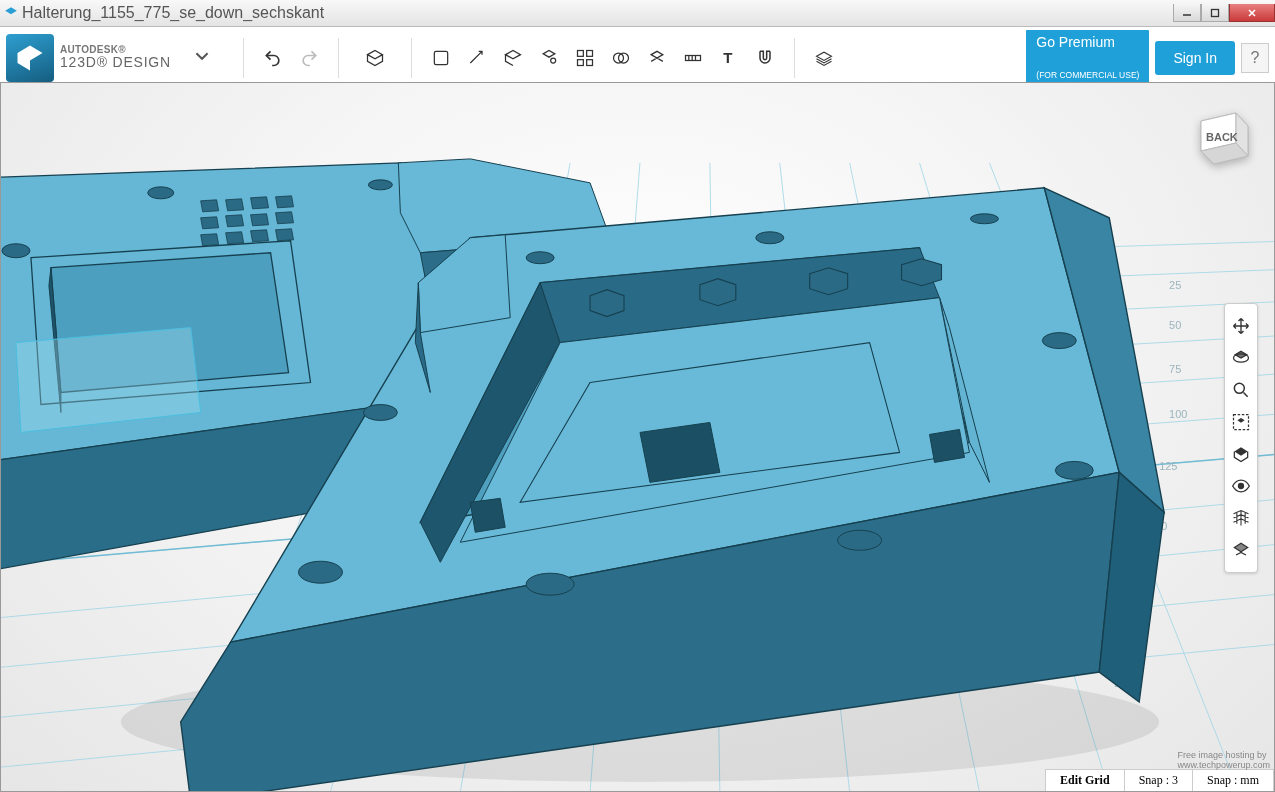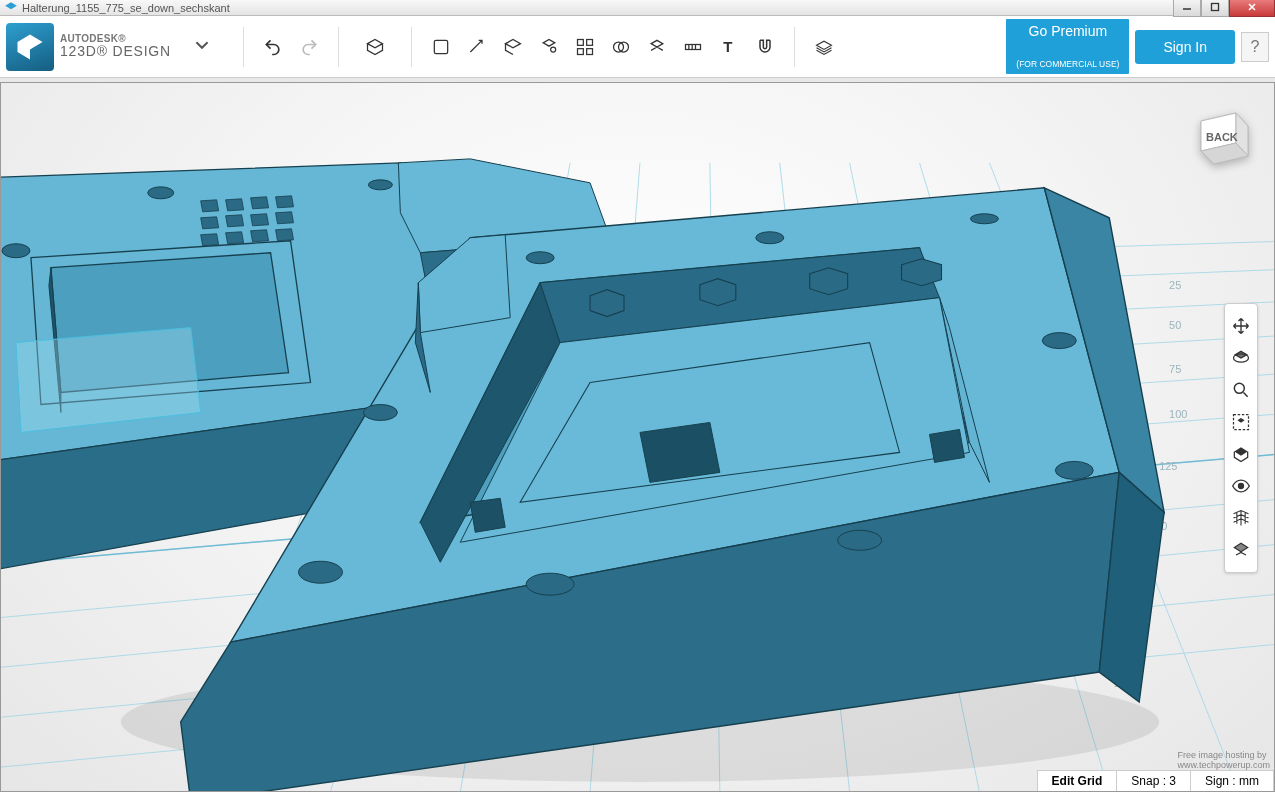--- a/index.html
+++ b/index.html
@@ -1,23 +1,23 @@
 <!DOCTYPE html>
 <html><head>
 <meta charset="utf-8">
 <style>
   * { box-sizing: border-box; margin: 0; padding: 0; }
   body { font-family: "Segoe UI", Arial, sans-serif; background: #e8e8e8; width:1275px; height:792px; overflow: hidden; position: relative; }
   
   .titlebar {
-    height: 16px;
+    height: 27px;
     background: linear-gradient(to bottom, #f8f8f8, #e4e4e4);
     border-bottom: 1px solid #bbb;
     display: flex; align-items: center;
-    font-size: 11px;
+    font-size: 16px;
     color: #555;
     padding-left: 4px;
   }
   .titlebar .t-icon { width:14px;height:14px; margin-right:4px; color:#2a9fd6;}
   .window-controls { margin-left:auto; display:flex; }
   .window-controls .ctrl {
     width: 28px; height:18px; display:flex; align-items:center; justify-content:center;
     border:1px solid #aaa; border-top:none;
     background: linear-gradient(to bottom,#f5f5f5,#d9d9d9);
     font-size:9px;
@@ -44,26 +44,26 @@
   .tool-group { display:flex; align-items:center; gap:10px; }
   .sep { width:1px; height:40px; background: #ddd; margin:0 16px; }
   .tool-btn {
     width:26px; height:26px; display:flex; align-items:center; justify-content:center;
     color:#333;
   }
   .tool-btn svg { width:20px; height:20px; }
   .tool-btn.wide { width:40px; }
   .tool-btn.disabled { color:#bbb; }
   .btn-premium {
-    background:#1fa0d8; color:#fff; text-align:center; line-height:1.1;
+    background:#1fa0d8; color:#fff; text-align:left; line-height:1.1;
     border-radius:1px; padding:5px 10px; font-size:14px;
   }
   .btn-premium .sub { display:block; font-size:8.5px;margin-top:20px; }
   .btn-signin {
-    background:#1fa0d8; color:#fff; border-radius:3px; padding:9px 28px; font-size:14px;
+    background:#1fa0d8; color:#fff; border-radius:3px; padding:9px 18px; font-size:14px;
     margin-left:6px;
   }
   .help-btn {
     width:28px; height:30px; margin-left:6px; border:1px solid #ccc;
     display:flex; align-items:center; justify-content:center; font-size:16px; color:#777;
     background:#f5f5f5;
   }
   .spacer-flex { flex:1; }
 
   
@@ -84,20 +84,21 @@
     background:#fff; border:1px solid #ccc; border-radius:4px;
     display:flex; flex-direction:column; align-items:center; padding:6px 0;
     box-shadow: 0 1px 3px rgba(0,0,0,0.15);
   }
   .nav-btn { width:28px; height:32px; display:flex; align-items:center; justify-content:center; }
   .nav-btn svg { width:20px;height:20px; }
   
   .status {
     position:absolute; bottom:0; right:0; display:flex; align-items:center;
     font-size:12px;
+    font-family:Liberation Serif, serif;
   }
   .status .cell {
     background:#fff; border:1px solid #ccc; border-bottom:none; border-right:none;
     padding:3px 14px;
   }
   .status .cell:last-child { border-right:1px solid #ccc; }
   .credit {
     position:absolute; right:4px; bottom:20px; font-size:9px; color:#888; line-height:1.1;
   }
   
@@ -452,21 +453,21 @@
   </div>
 
   <div class="status">
     <div class="cell">
       <b>Edit Grid</b>
     </div>
     <div class="cell">
       <span>Snap  :  3</span>
     </div>
     <div class="cell">
-      <span>Sign : mm</span>
+      <span>Snap : mm</span>
     </div>
   </div>
 
   <div class="credit">
     <div>Free image hosting by</div>
     <div>www.techpowerup.com</div>
   </div>
 </div>
 
 </body></html>

